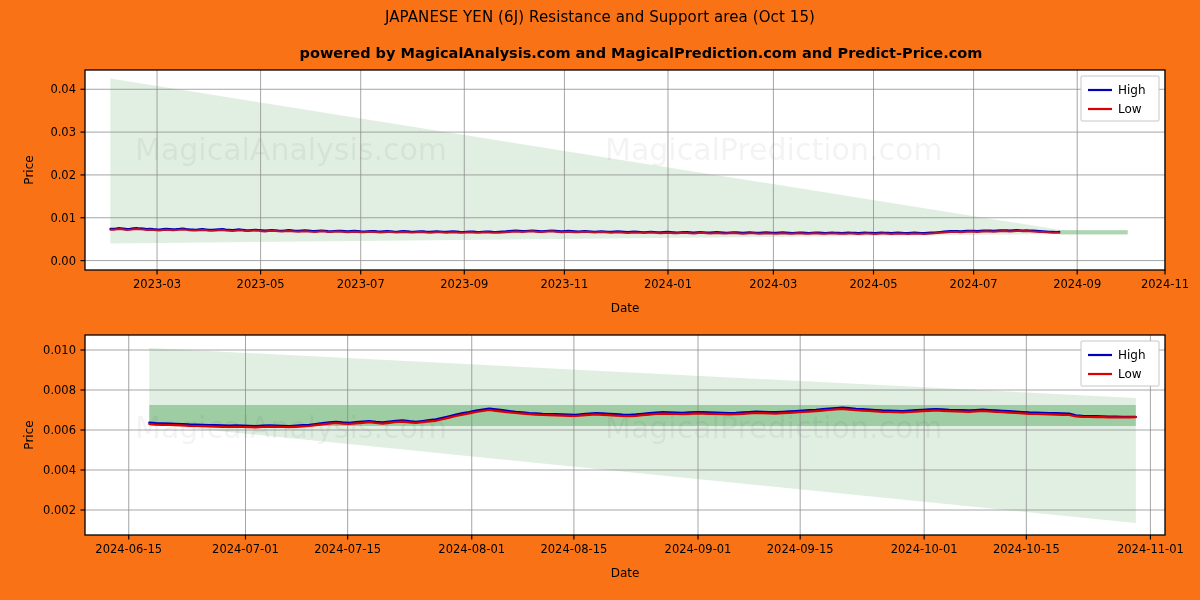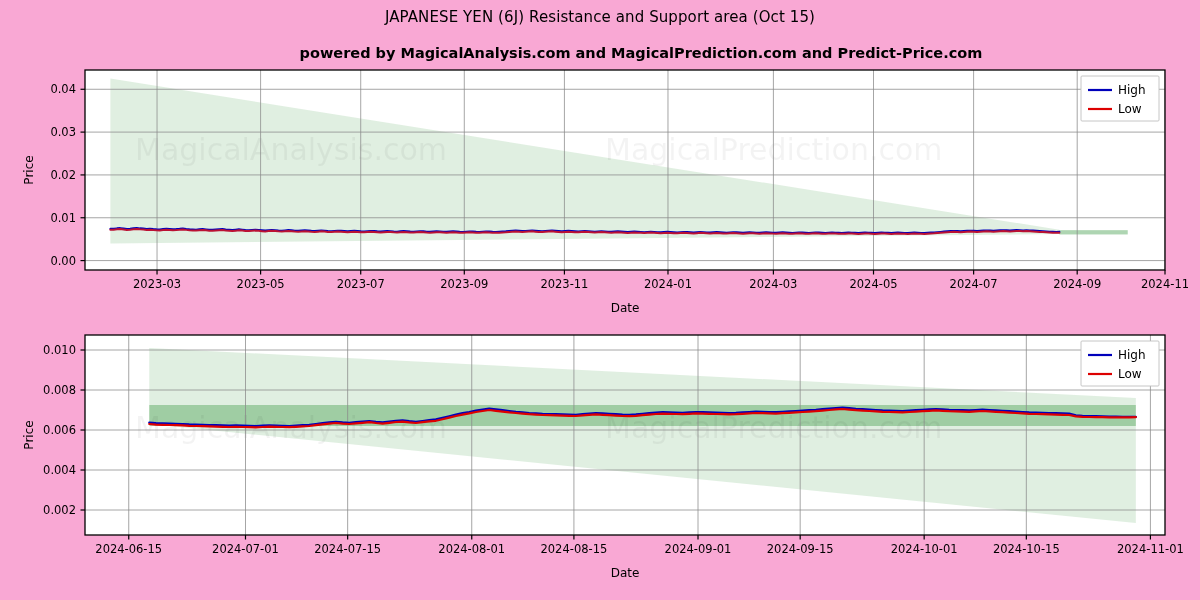--- a/index.html
+++ b/index.html
@@ -6,21 +6,21 @@
   html, body {
     margin: 0; padding: 0;
     width: 1200px; height: 600px;
     background: #ffffff;
     font-family: "DejaVu Sans", "Liberation Sans", sans-serif;
     overflow: hidden;
   }
   #figure {
     position: relative;
     width: 1200px; height: 600px;
-    background: #f9a8d4;
+    background: #f97316;
   }
   .fig-title {
     position: absolute; top: 8px; left: 0; width: 1200px;
     text-align: center;
     font-size: 15px; color: #000000; font-weight: normal;
     letter-spacing: 0.1px;
   }
   .fig-subtitle {
     position: absolute; top: 45px; left: 0; width: 1200px;
     text-align: center;

